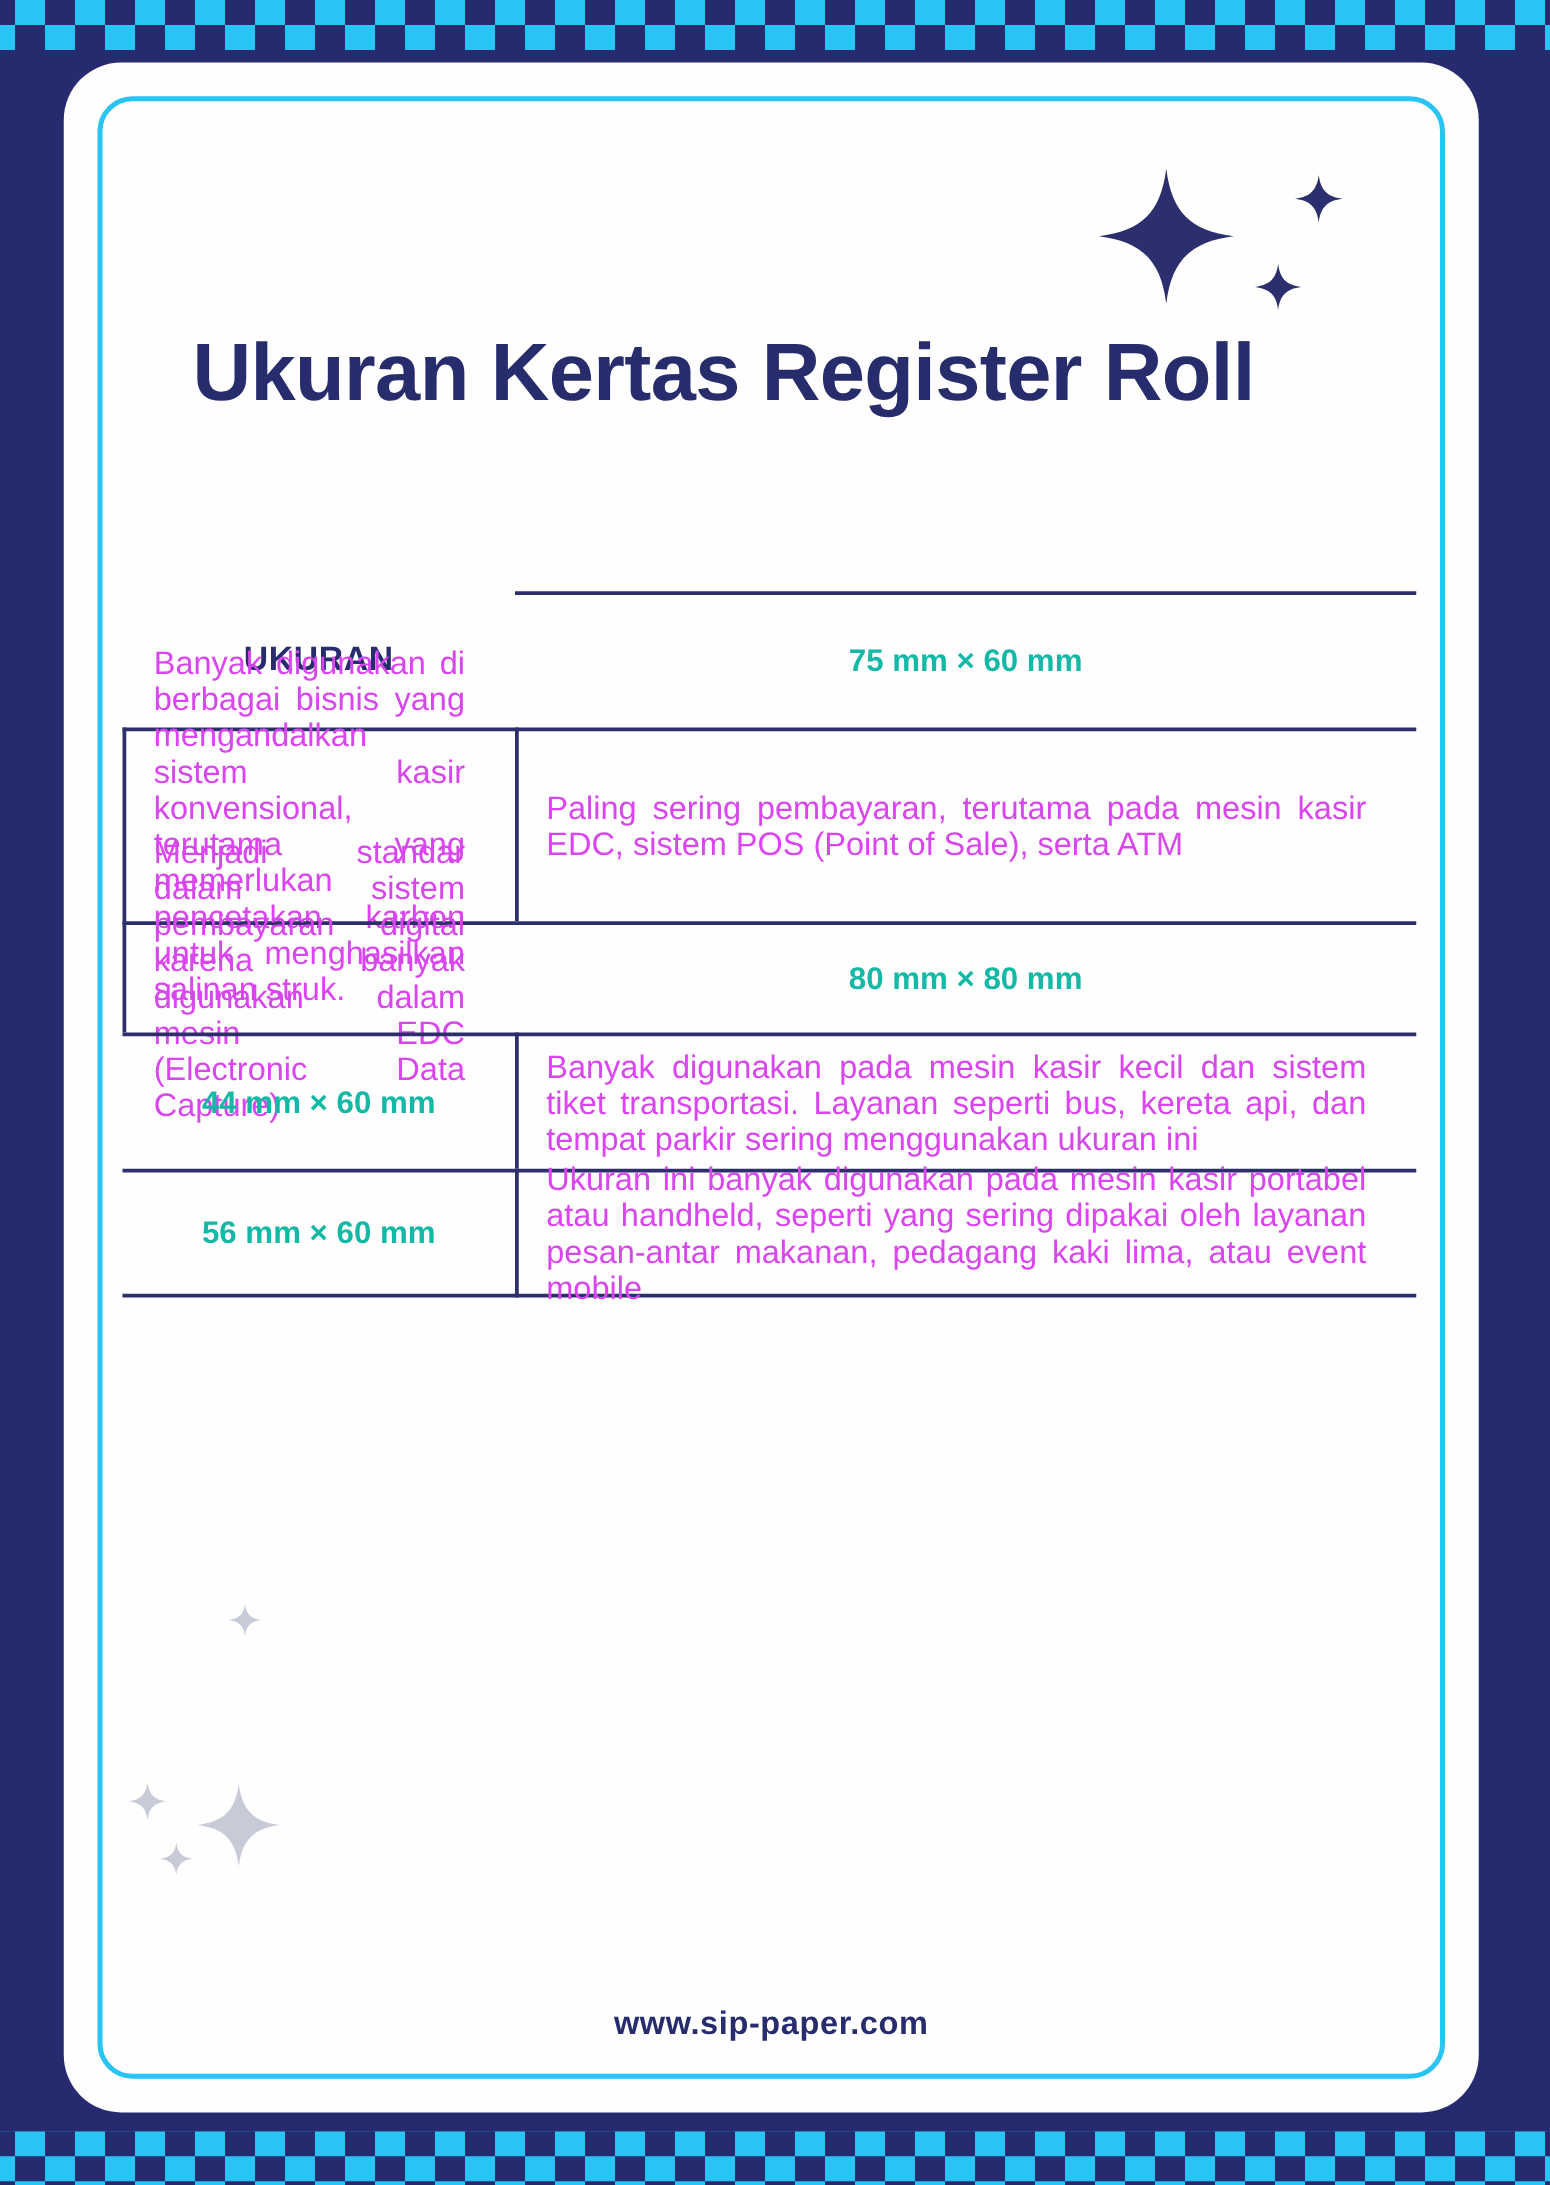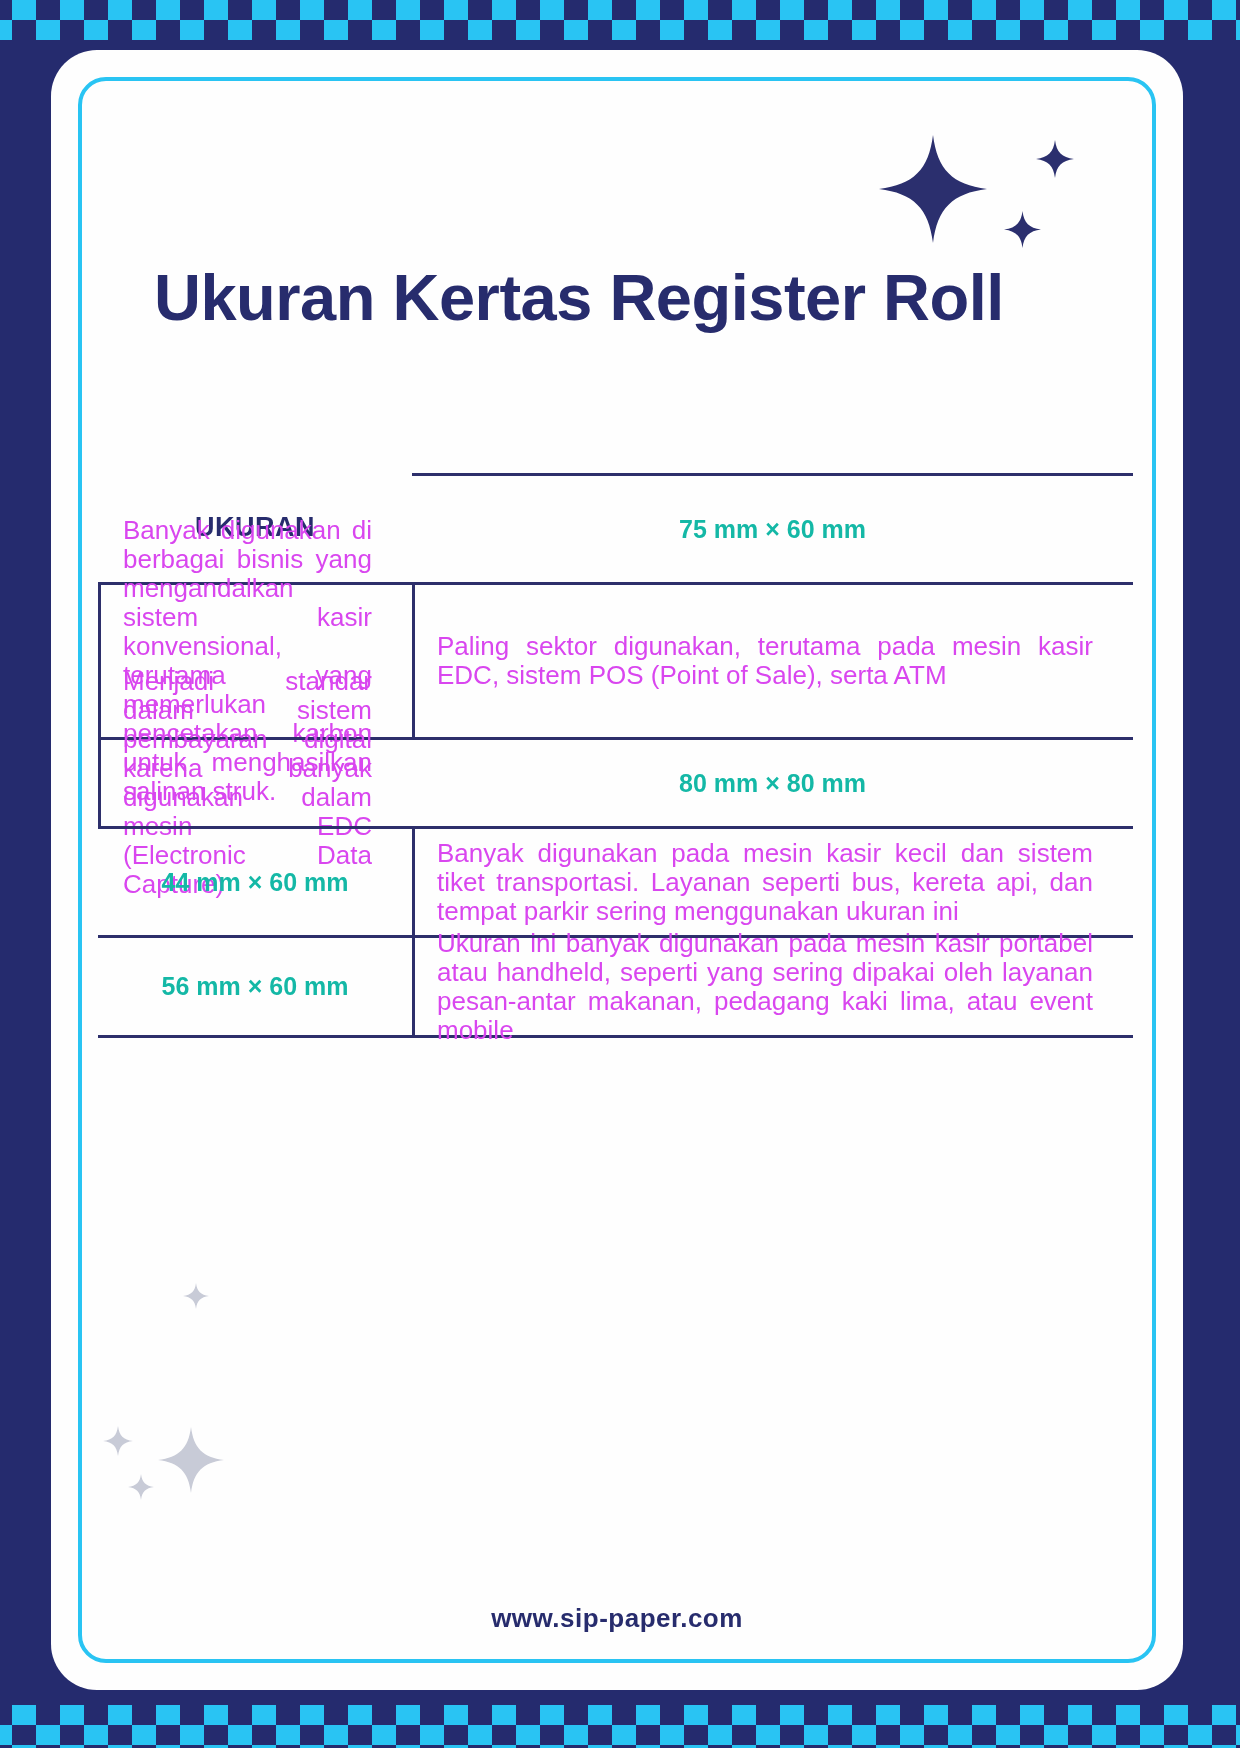--- a/index.html
+++ b/index.html
@@ -135,21 +135,21 @@
 
 <div class="size-table">
   <div class="th">UKURAN</div>
 
   <div class="size-cell rule-top">75 mm × 60 mm</div>
   <div class="usage-cell col-right rule-top">
       <div>Banyak digunakan di berbagai bisnis yang mengandalkan sistem kasir konvensional, terutama yang memerlukan pencetakan karbon untuk menghasilkan salinan struk.</div>
     </div>
 
   <div class="usage-cell col-right rule-top">
-      <div>Paling sektor digunakan, terutama pada mesin kasir EDC, sistem POS (Point of Sale), serta ATM</div>
+      <div>Paling sering pembayaran, terutama pada mesin kasir EDC, sistem POS (Point of Sale), serta ATM</div>
     </div>
 
   <div class="usage-cell col-right rule-top">
       <div>Menjadi standar dalam sistem pembayaran digital karena banyak digunakan dalam mesin EDC (Electronic Data Capture)</div>
     </div>
 
   <div class="size-cell rule-top">80 mm × 80 mm</div>
 
   <div class="size-cell rule-top">44 mm × 60 mm</div>
   <div class="usage-cell col-right rule-top">

